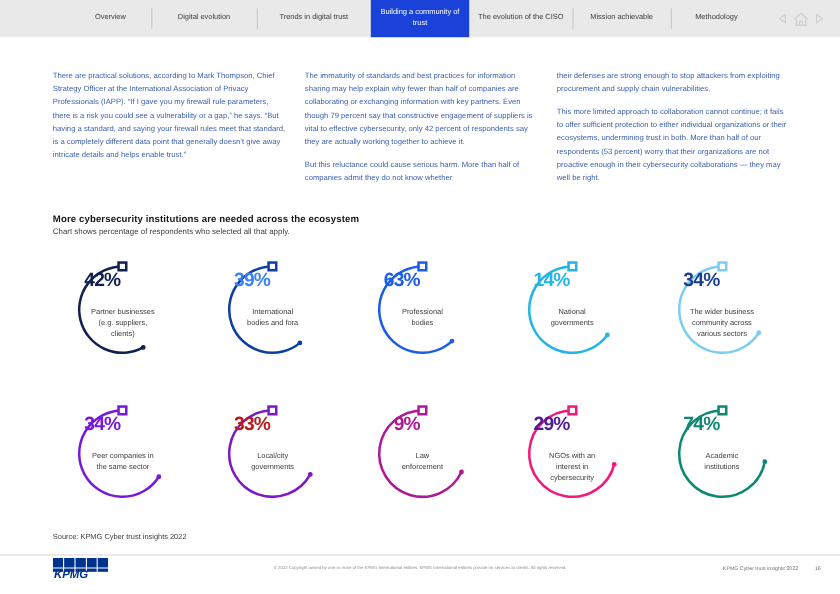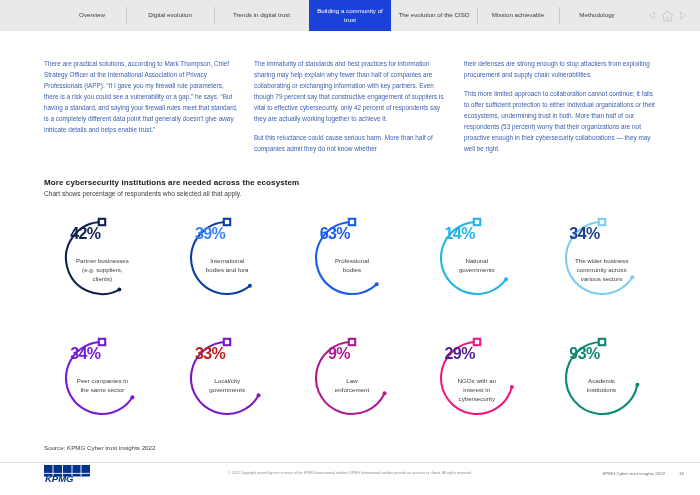--- a/index.html
+++ b/index.html
@@ -356,21 +356,21 @@
       <div class="cap">NGOs with an<br>interest in<br>cybersecurity</div>
     </div>
     <div class="cell">
       <div class="donut">
         <svg width="88" height="88" viewBox="0 0 88 88">
           <path d="M 79.36 50.75 A 36 36 0 1 1 44.00 8.00" fill="none" stroke="#0e8873" stroke-width="2.1" stroke-linecap="round"></path>
           <circle cx="79.36" cy="50.75" r="1.9949999999999999" fill="#0e8873"></circle>
           <rect x="40.80" y="4.80" width="6.4" height="6.4" fill="#ffffff" stroke="#0e8873" stroke-width="2.1"></rect>
         </svg>
       </div>
-      <div class="pct" style="color:#0e8873">93%</div>
+      <div class="pct" style="color:#0e8873">74%</div>
       <div class="cap">Academic<br>institutions</div>
     </div>
   </div>
 
 <div class="source">Source: KPMG Cyber trust insights 2022</div>
 
 <div class="footbar"></div>
 
 <div class="kpmg-logo">
   <svg width="46" height="17" viewBox="0 0 46 17">

